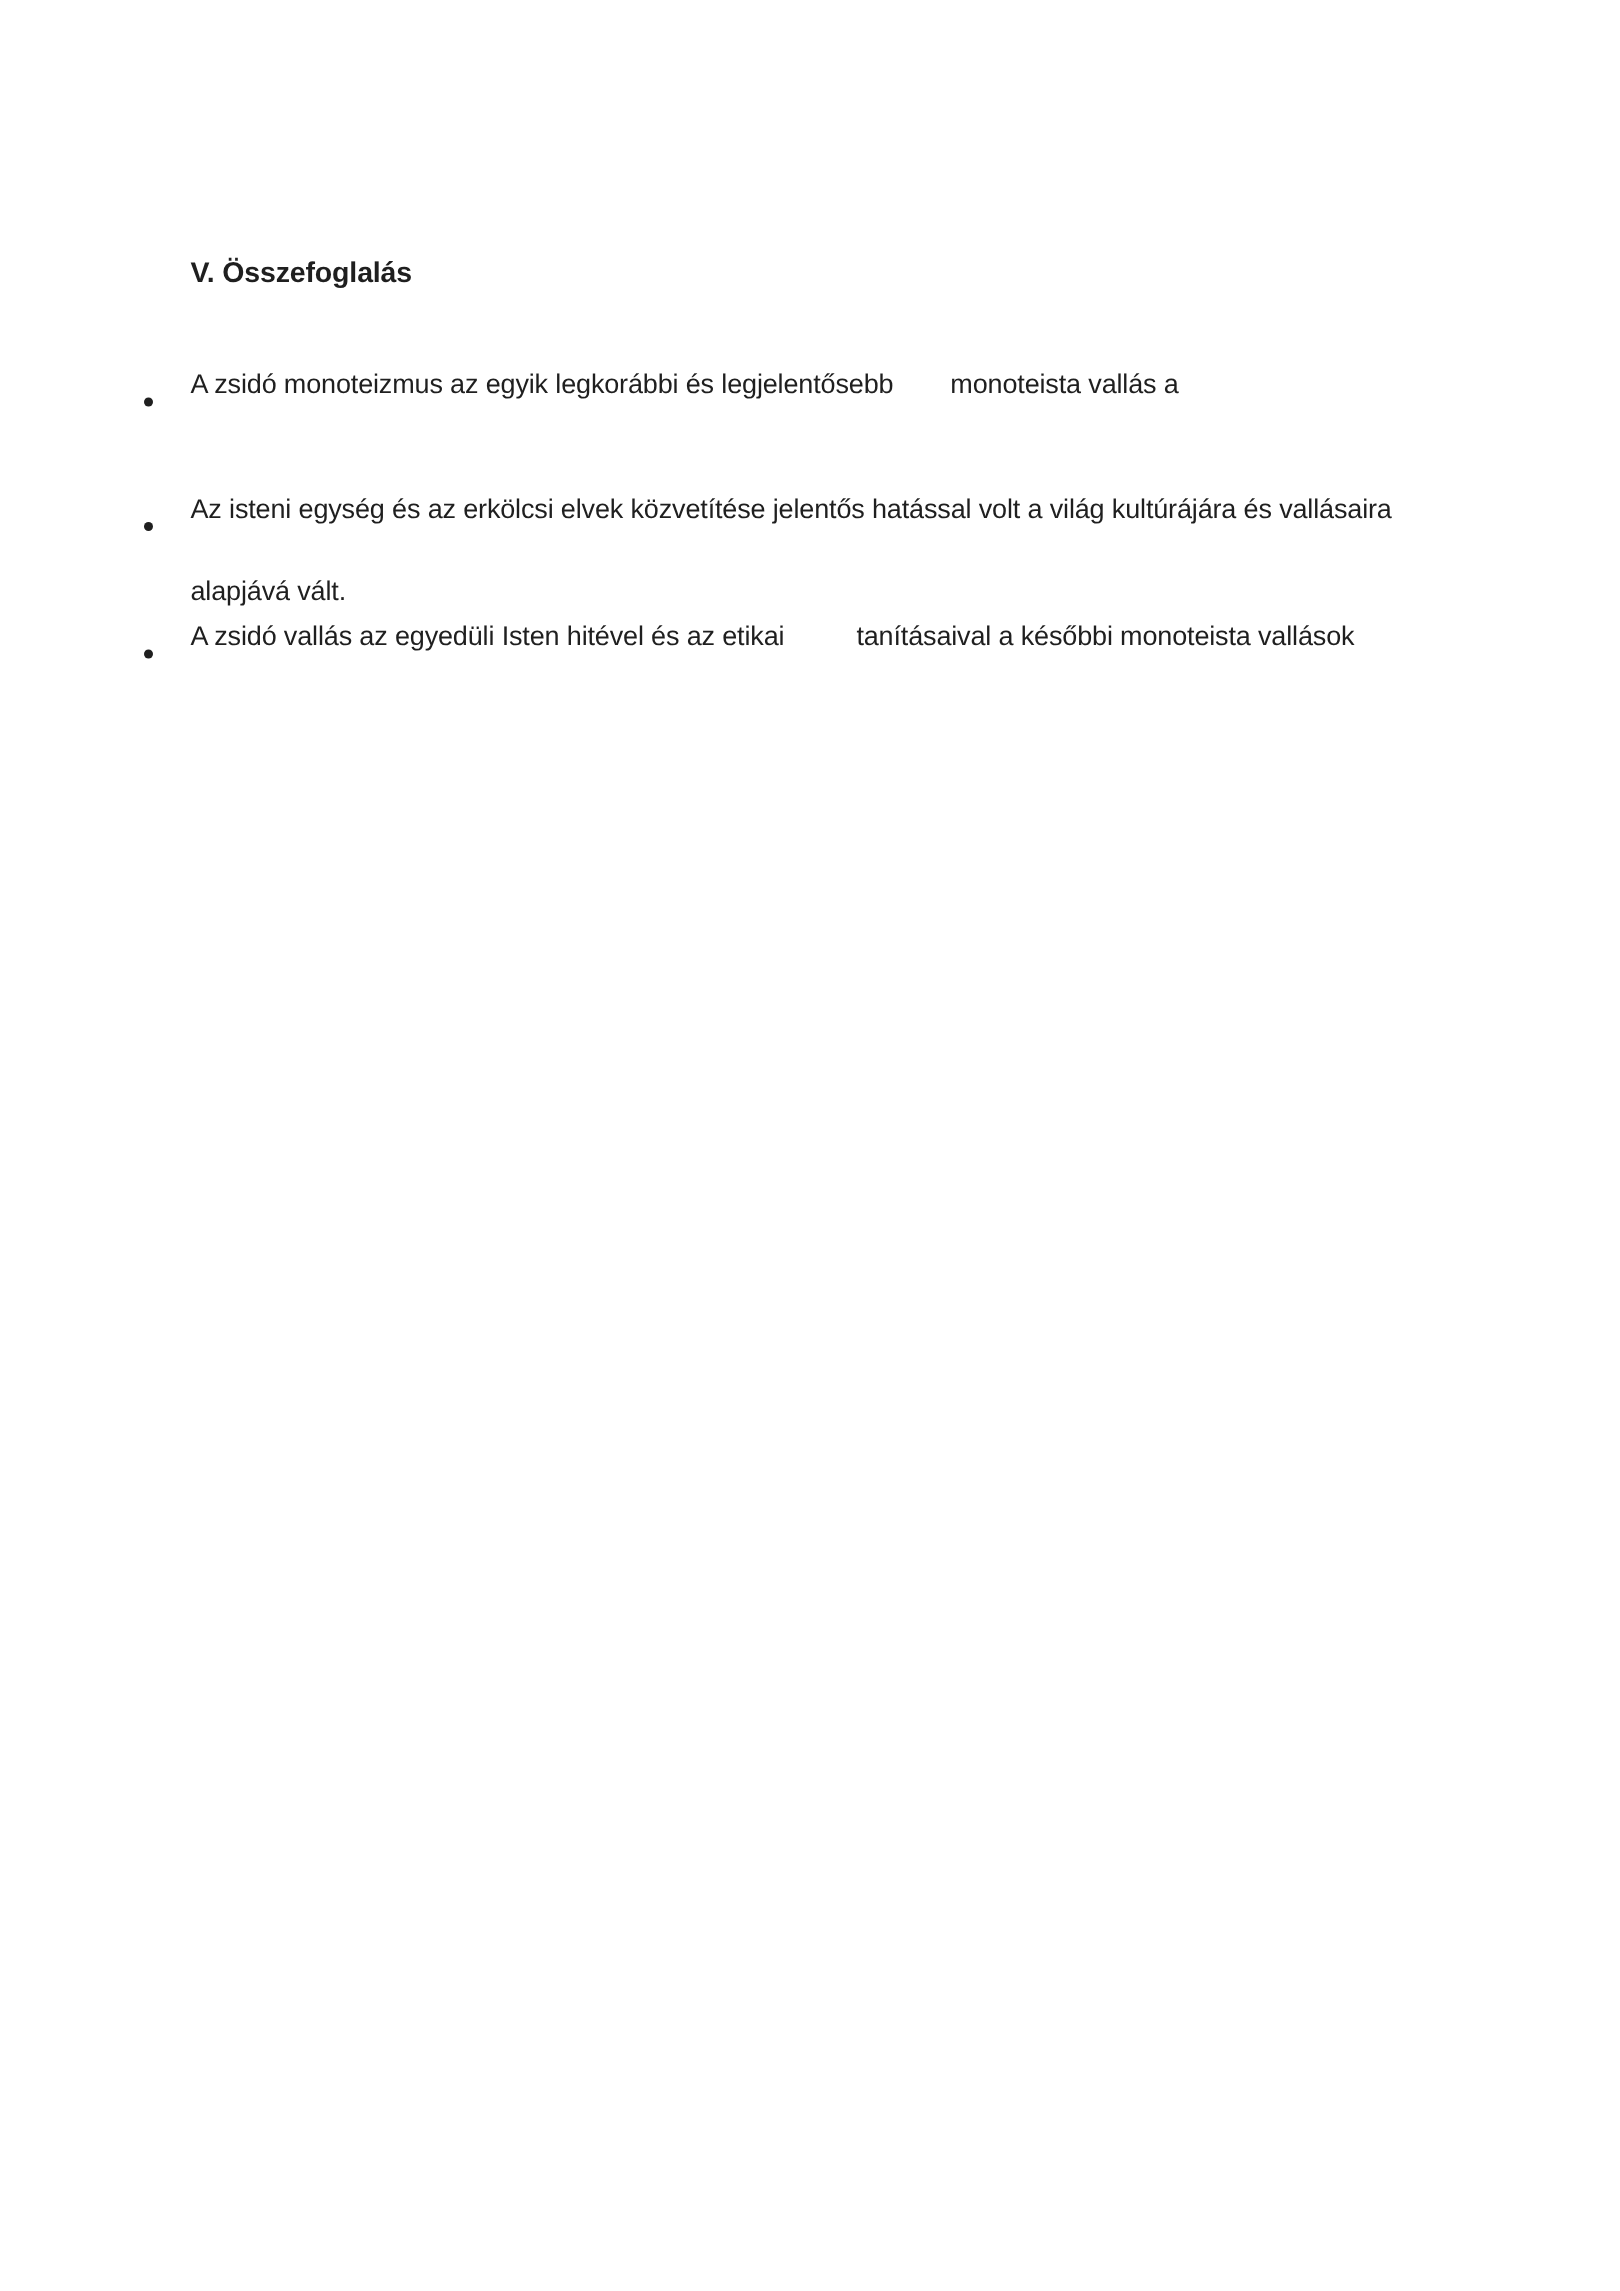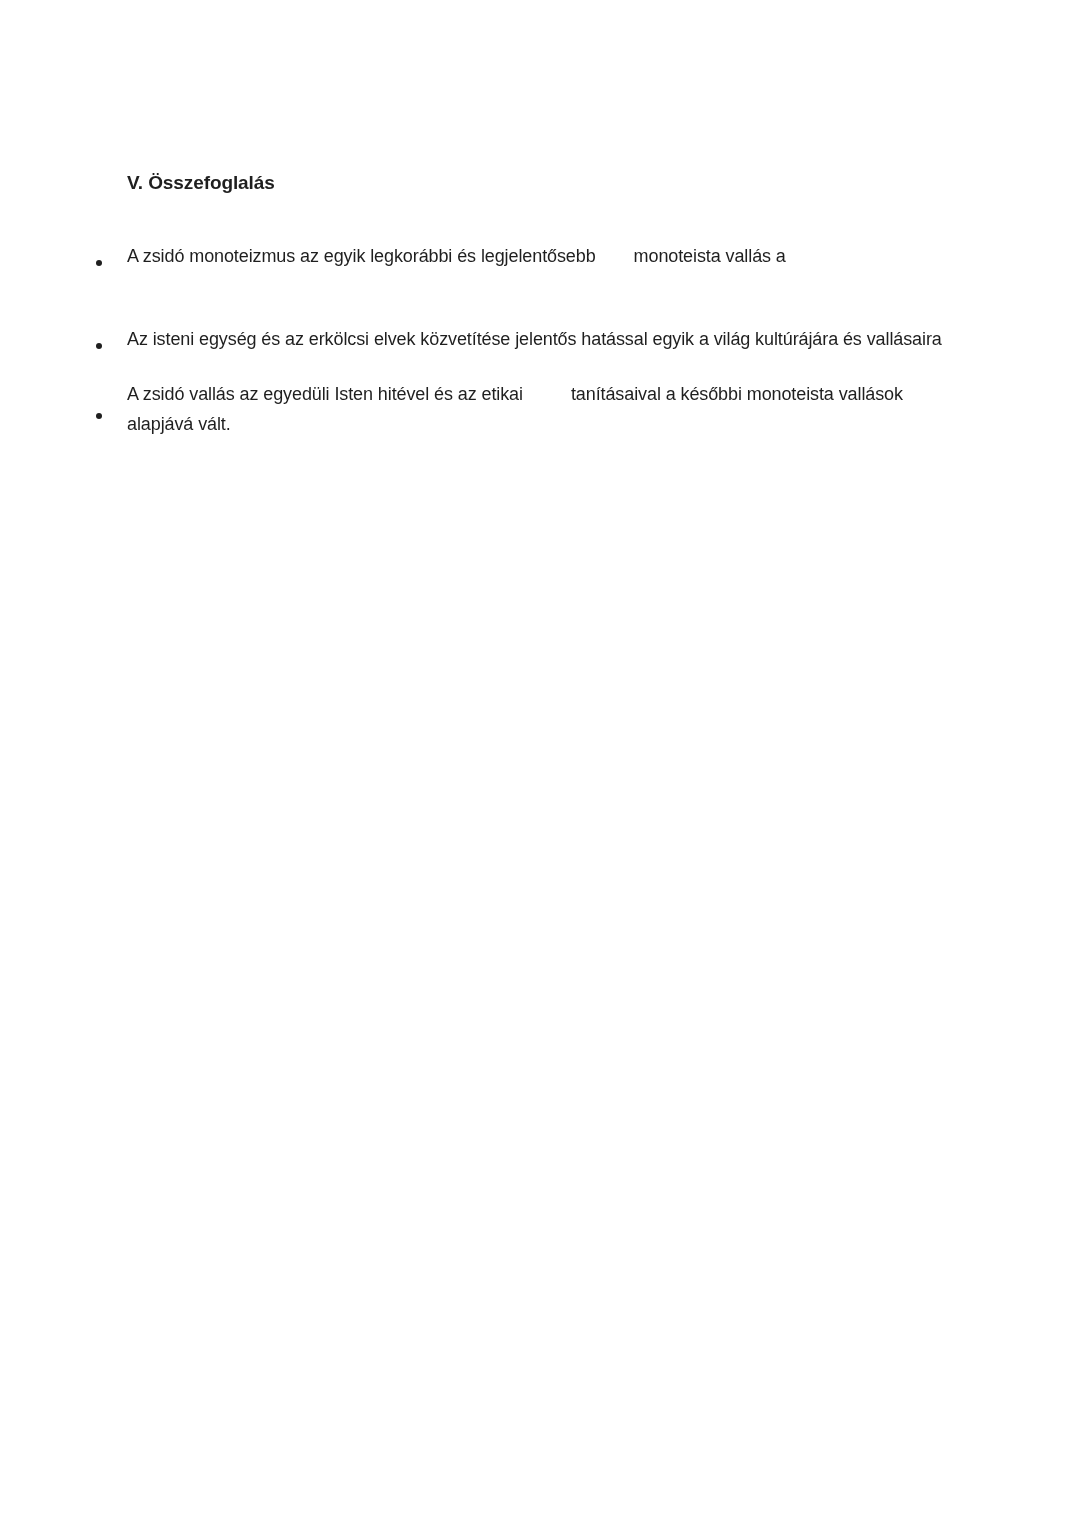--- a/index.html
+++ b/index.html
@@ -23,21 +23,21 @@
     margin: 0;
     font-size: 19px;
     font-weight: 700;
     letter-spacing: -0.1px;
     white-space: nowrap;
   }
   .bullet-item {
     position: absolute;
     left: 96px;
     display: flex;
-    align-items: center;
+    align-items: flex-end;
   }
   .bullet-marker {
     flex: none;
     width: 6px;
     height: 6px;
     border-radius: 50%;
     background: #1f1f1f;
     margin-top: 13px;
     margin-right: 25px;
   }
@@ -74,31 +74,31 @@
         <div class="line">
           <span>A zsidó monoteizmus az egyik legkorábbi és legjelentősebb</span><span class="tab-gap b1"></span><span>monoteista vallás a</span>
         </div>
       </div>
     </div>
 
     <div class="bullet-item" id="b2">
       <span class="bullet-marker"></span>
       <div class="bullet-text">
         <div class="line">
-          <span>Az isteni egység és az erkölcsi elvek közvetítése jelentős hatással egyik a világ kultúrájára és vallásaira</span>
+          <span>Az isteni egység és az erkölcsi elvek közvetítése jelentős hatással volt a világ kultúrájára és vallásaira</span>
         </div>
       </div>
     </div>
 
     <div class="bullet-item" id="b3">
       <span class="bullet-marker"></span>
       <div class="bullet-text">
         <div class="line">
-          <span>A zsidó vallás az egyedüli Isten hitével és az etikai</span><span class="tab-gap b3"></span><span>tanításaival a későbbi monoteista vallások</span>
+          <span>alapjává vált.</span>
         </div>
         <div class="line">
-          <span>alapjává vált.</span>
+          <span>A zsidó vallás az egyedüli Isten hitével és az etikai</span><span class="tab-gap b3"></span><span>tanításaival a későbbi monoteista vallások</span>
         </div>
       </div>
     </div>
 
   </div>
 </div>
 
 </body></html>

